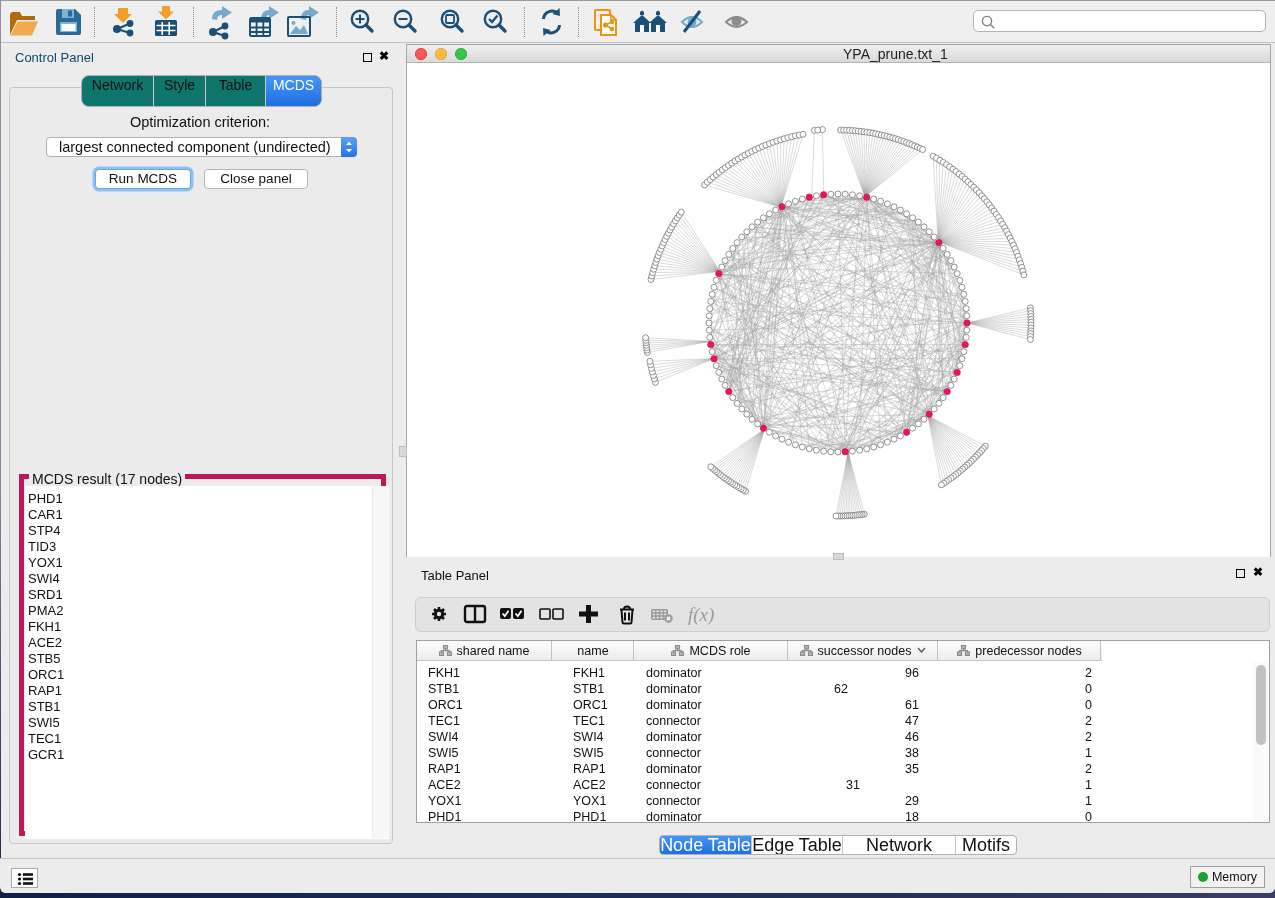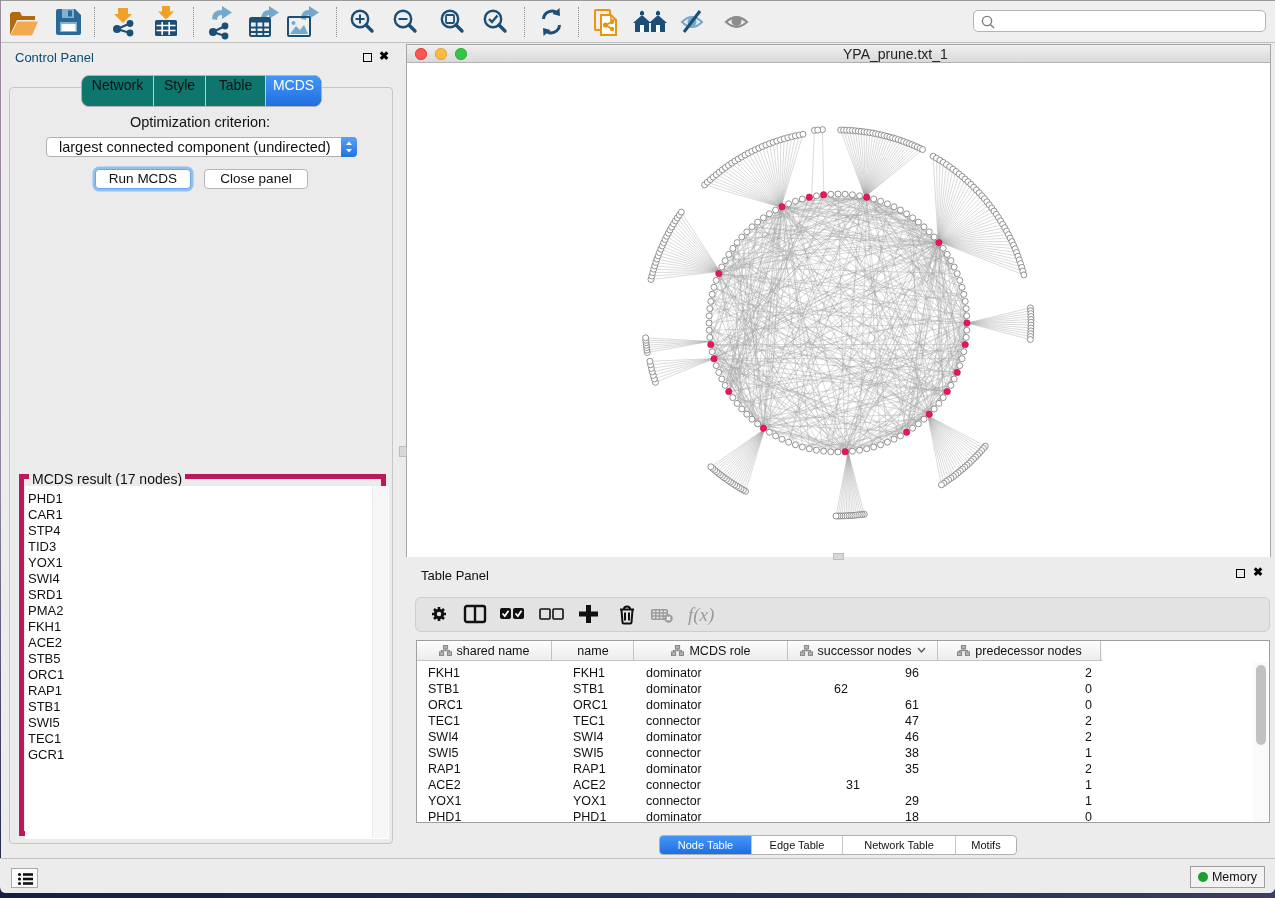--- a/index.html
+++ b/index.html
@@ -44,21 +44,21 @@
 #tp-title{position:absolute;left:14px;top:8px;font-size:13px;color:#111}
 #tp-toolbar{position:absolute;left:8px;top:37px;width:855px;height:35px;background:#e3e3e3;border:1px solid #cdcdcd;border-radius:6px}
 #tp-table{position:absolute;left:9px;top:80px;width:854px;height:183px;background:#fff;border:1px solid #9f9f9f;overflow:hidden}
 #thead{position:absolute;left:0;top:0;width:685px;height:20px;background:linear-gradient(#fdfdfd,#ececec);border-bottom:1px solid #c3c3c3;font-size:12.5px;color:#111}
 .th{position:absolute;top:0;height:20px;border-right:1px solid #c3c3c3;text-align:center;line-height:20px}
 .trow{position:absolute;left:0;width:830px;height:16px;font-size:12.5px;color:#111;line-height:16px}
 .trow span{position:absolute}
 #tp-scroll{position:absolute;right:1px;top:21px;width:15px;height:160px;background:#fafafa}
 #tp-thumb{position:absolute;right:3px;top:24px;width:10px;height:80px;background:#c1c1c1;border-radius:5px}
 #btabs{position:absolute;left:252px;top:275px;height:20px;display:flex;border:1px solid #b0b0b0;border-radius:4px;background:#fff;overflow:hidden}
-#btabs .seg{text-align:center;font-size:11px;line-height:19px;color:#111;border-right:1px solid #c8c8c8}
+#btabs .seg{text-align:center;font-size:18px;line-height:19px;color:#111;border-right:1px solid #c8c8c8}
 #btabs .seg:last-child{border-right:none}
 #btabs .sel{background:linear-gradient(#4596f7,#1e6fe0);color:#fff}
 
 #status{position:absolute;left:0;top:858px;width:1275px;height:35px;background:#ececec;border-top:1px solid #c2c2c2;border-radius:0 0 6px 6px}
 #listbtn{position:absolute;left:11px;top:9px;width:27px;height:20px;background:#fcfcfc;border:1px solid #ababab;text-align:center}
 #membtn{position:absolute;right:10px;top:7px;width:75px;height:22px;background:#f2f2f2;border:1px solid #9f9f9f;font-size:12.5px;line-height:21px;text-align:center;color:#111}
 #memdot{display:inline-block;width:10px;height:10px;border-radius:50%;background:#1d9e33;margin-right:4px;vertical-align:-1px}
 #lstrip{position:absolute;left:0;top:0;width:1px;height:893px;background:linear-gradient(#9b8ba0 0%,#8f82a0 55%,#4a4668 80%,#1a2746 100%)}
 </style></head>
 <body>

